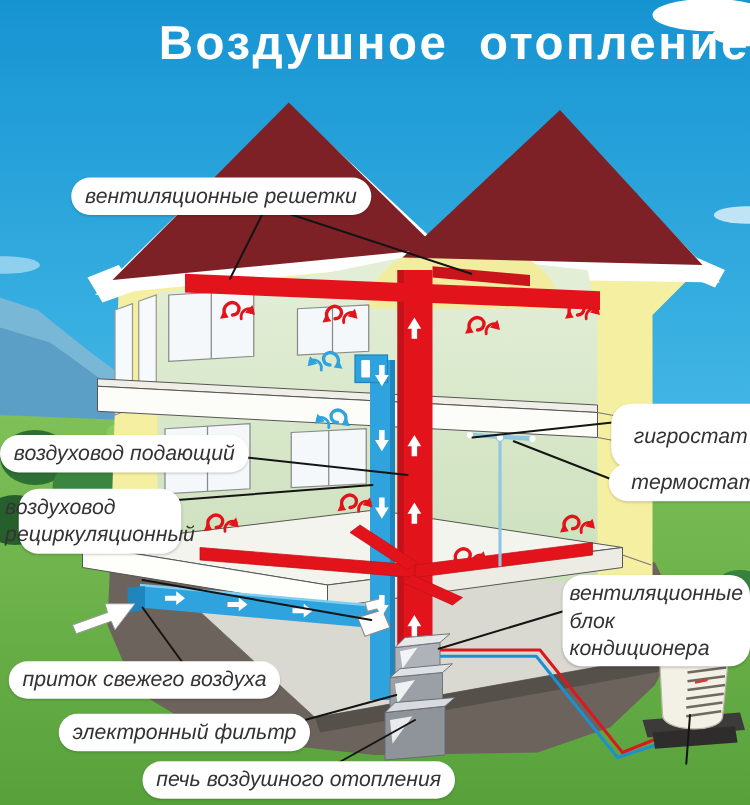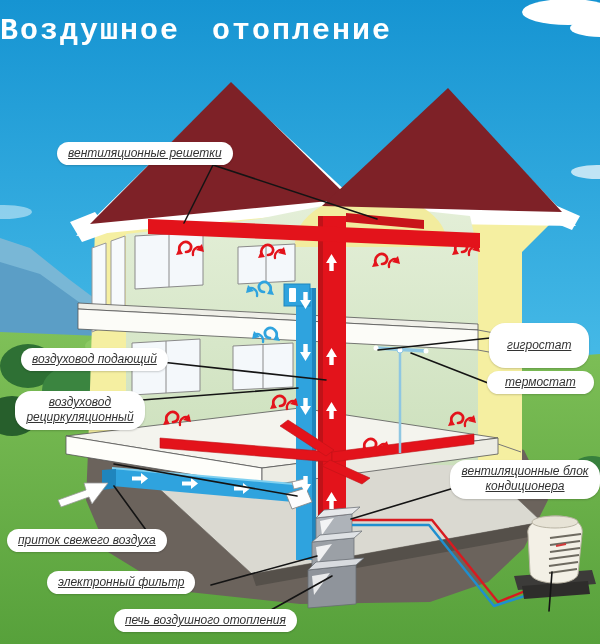--- a/index.html
+++ b/index.html
@@ -1,25 +1,25 @@
 <!DOCTYPE html>
 <html style="--sky-top: #1694D2; --sky-bottom: #8FD8F2; --grass-top: #7FC058; --grass-bottom: #57A13B; --roof: #7E2127; --wall: #F5EFA1; --interior: #DCE9CE; --duct-hot: #E3131B; --duct-cold: #2FA3DE; --earth: #6B635C; --label-bg: #FFFFFF; --label-text: #333333; --title-text: #FFFFFF; --leader: #141414;"><head>
 <meta charset="utf-8">
 <style>
   html,body{margin:0;padding:0;}
   .stage{position:relative;width:600px;height:644px;overflow:hidden;
          font-family:"Liberation Sans",sans-serif;background:#1694D2;}
   .stage svg{position:absolute;left:0;top:0;}
-  .title{position:absolute;top:14px;left:0;width:100%;margin:0;text-align:left;
-         font-size:30px;font-weight:bold;letter-spacing:2px;word-spacing:12px;
-         color:var(--title-text,#fff);font-family:Liberation Mono, monospace;}
+  .title{position:absolute;top:14px;left:0;width:100%;margin:0;text-align:right;
+         font-size:38px;font-weight:bold;letter-spacing:2px;word-spacing:12px;
+         color:var(--title-text,#fff);}
   .pill{position:absolute;background:var(--label-bg,#fff);color:var(--label-text,#333);
-        border-radius:16px;padding:4px 11px;font-size:12px;font-style:italic;
-        line-height:1.28;text-align:center;box-shadow:0 1px 2px rgba(0,0,0,.18);
-        display:flex;align-items:center;justify-content:center;text-decoration:underline;}
+        border-radius:16px;padding:4px 11px;font-size:17px;font-style:italic;
+        line-height:1.28;text-align:left;box-shadow:0 1px 2px rgba(0,0,0,.18);
+        display:flex;align-items:center;justify-content:center;}
   .pill.nw{white-space:nowrap;}
   .str-hot{stroke:var(--duct-hot,#E3131B);}
   .fil-hot{fill:var(--duct-hot,#E3131B);}
   .str-cold{stroke:var(--duct-cold,#2FA3DE);}
   .fil-cold{fill:var(--duct-cold,#2FA3DE);}
 </style>
 </head>
 <body>
 
 <div class="stage">
@@ -242,21 +242,21 @@
     <line x1="490" y1="338" x2="378" y2="350"></line>
     <line x1="488" y1="383" x2="411" y2="353"></line>
     <line x1="464" y1="485" x2="351" y2="519"></line>
     <line x1="549" y1="611" x2="552" y2="572"></line>
   </g>
 </svg>
 
 <h1 class="title">Воздушное отопление</h1>
 
 <div class="pill nw" style="left:57px;top:142px;">вентиляционные решетки</div>
-<div class="pill nw" style="left:21px;top:348px;">воздуховод подающий</div>
+<div class="pill nw" style="left:0;top:348px;">воздуховод подающий</div>
 <div class="pill" style="left:15px;top:391px;width:108px;">воздуховод рециркуляционный</div>
 <div class="pill nw" style="left:7px;top:529px;">приток свежего воздуха</div>
 <div class="pill nw" style="left:47px;top:571px;">электронный фильтр</div>
 <div class="pill nw" style="left:114px;top:609px;">печь воздушного отопления</div>
 <div class="pill nw" style="left:489px;top:323px;padding:15px 18px;">гигростат</div>
 <div class="pill nw" style="left:487px;top:371px;padding:4px 18px;">термостат</div>
 <div class="pill" style="left:450px;top:460px;width:128px;">вентиляционные блок кондиционера</div>
 </div>
 
 </body></html>

